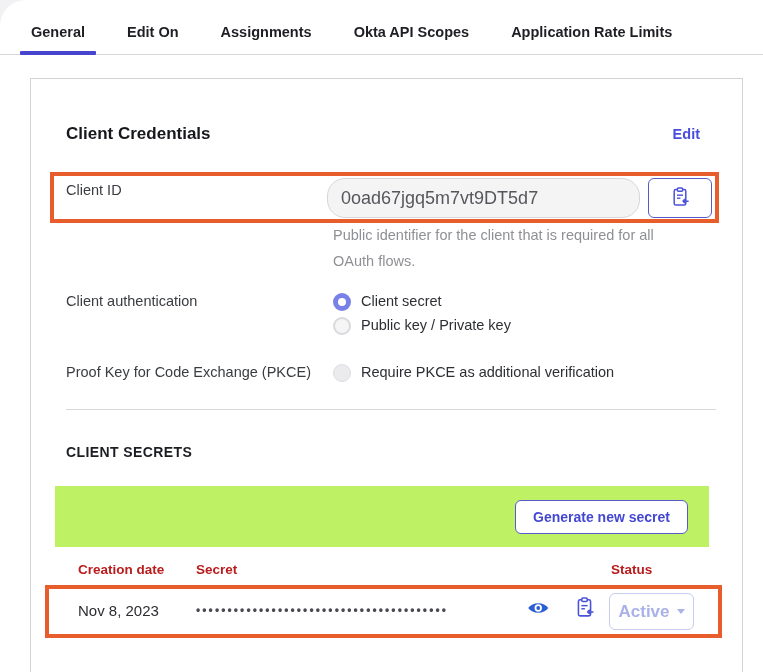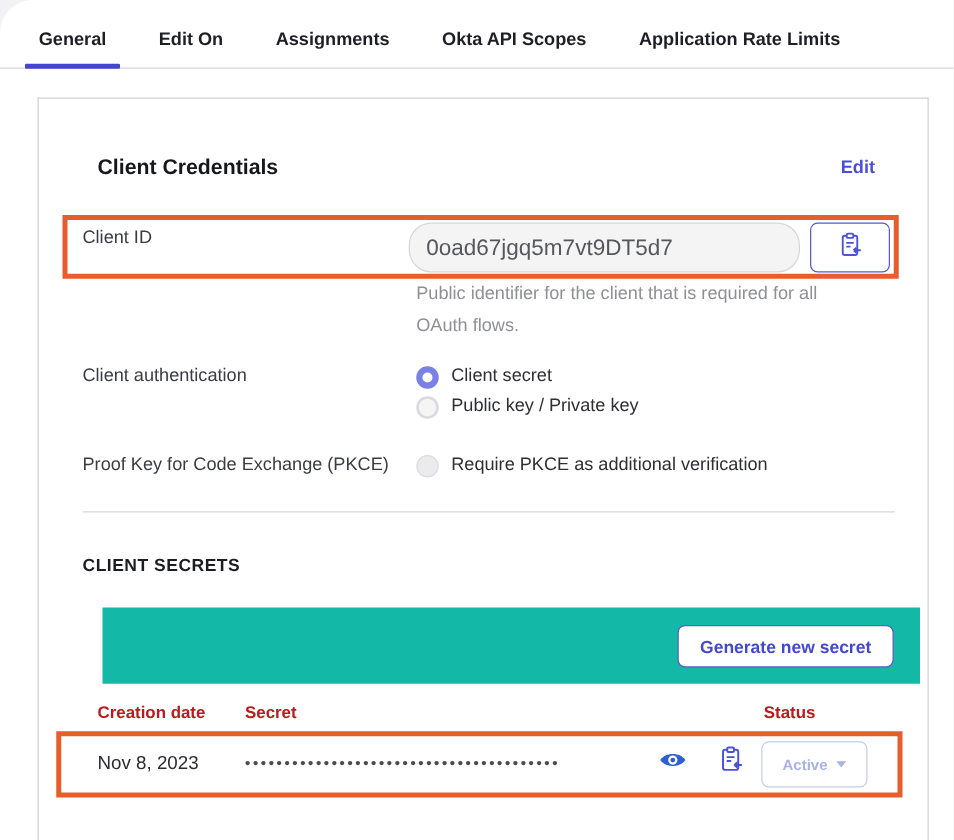--- a/index.html
+++ b/index.html
@@ -24,21 +24,21 @@
     height:4px; background:#4744ce; border-radius:1px;
   }
   .tabs-divider{ position:absolute; left:0; right:0; top:54px; height:1px; background:#d6d6da; z-index:2; }
 
   
   .card{
     position:absolute; left:30px; top:78px; width:713px; height:594px;
     background:#fff; border:1px solid #d2d2d7; border-bottom:none; z-index:2;
   }
   .section-title{
-    position:absolute; left:35px; top:45px; font-size:17px; font-weight:700; color:#17181c;margin-left:12px;
+    position:absolute; left:35px; top:45px; font-size:17px; font-weight:700; color:#17181c;
   }
   .edit-link{
     position:absolute; right:42px; top:47px; font-size:14.5px; font-weight:700;
     color:#4a4ddb; cursor:pointer;
   }
   .field-label{ position:absolute; left:35px; font-size:14.5px; color:#3a3c41; }
 
   
   .hl-box{ position:absolute; border:4px solid #e75d2c; z-index:5; pointer-events:none; }
   .hl-client-id{ left:19px; top:93px; width:669px; height:51px; }
@@ -79,21 +79,21 @@
   .option-label{ position:absolute; left:330px; font-size:14.5px; color:#2e2f34; cursor:default; }
 
   .divider{ position:absolute; left:35px; width:650px; height:1px; background:#d8d8dc; }
   .div-secrets{ top:330px; }
 
   .secrets-title{
     position:absolute; left:35px; top:365px; font-size:14px; font-weight:700;
     letter-spacing:.4px; color:#1c1d22;
   }
   .secrets-panel{
-    position:absolute; left:51px; top:407px; width:654px; height:61px; background:#14b8a6;
+    position:absolute; left:24px; top:407px; width:654px; height:61px; background:#bef264;
   }
   .generate-btn{
     position:absolute; right:21px; top:14px; height:34px; padding:0 17px;
     background:#fff; border:1px solid #575cc9; border-radius:6px;
     font-family:"Liberation Sans", sans-serif;
     font-size:14px; font-weight:700; color:#4347d2; cursor:pointer;
   }
   .th{ position:absolute; top:483px; font-size:13.5px; font-weight:700; color:#b91c1c; }
   .th-date{ left:47px; } .th-secret{ left:165px; } .th-status{ left:580px; }
 
@@ -102,21 +102,21 @@
     position:absolute; left:165px; top:524px; width:330px;
     font-size:12px; letter-spacing:2.1px; font-weight:700; color:#4a4b50;
     white-space:nowrap; overflow:hidden;
   }
   .eye-btn{ position:absolute; left:496px; top:521px; width:24px; height:18px; cursor:pointer; }
   .row-copy-btn{ position:absolute; left:543px; top:517px; width:22px; height:24px; cursor:pointer; }
   .status-btn{
     position:absolute; left:578px; top:514px; width:85px; height:37px;
     background:#fff; border:1px solid #c7cdee; border-radius:6px;
     display:flex; align-items:center; justify-content:center; gap:7px;
-    font-size:12px; font-weight:700; color:#a9b1e9; cursor:pointer;
+    font-size:17px; font-weight:700; color:#a9b1e9; cursor:pointer;
   }
   .caret-down{
     width:0; height:0; border-left:4.5px solid transparent; border-right:4.5px solid transparent;
     border-top:5.5px solid #aab3e8; display:inline-block;
   }
 </style>
 </head>
 <body>
 
 <div id="app">

